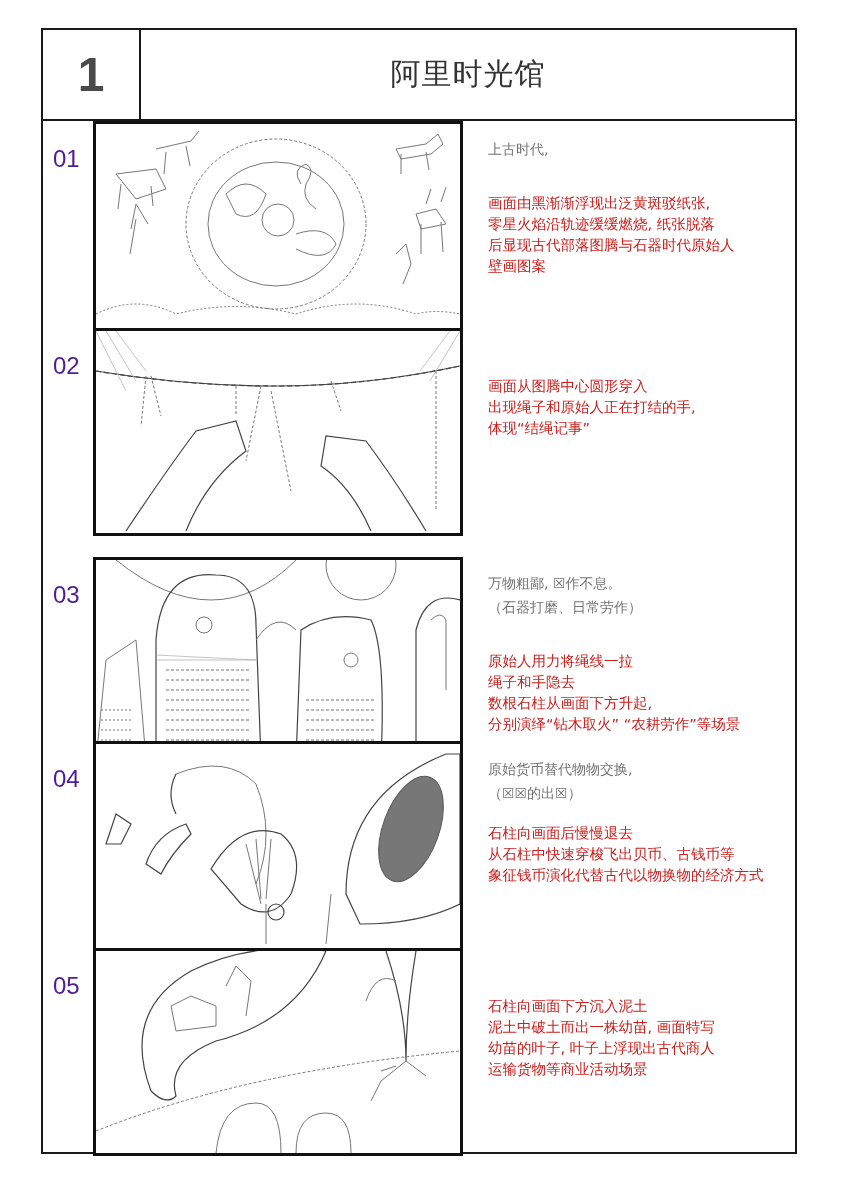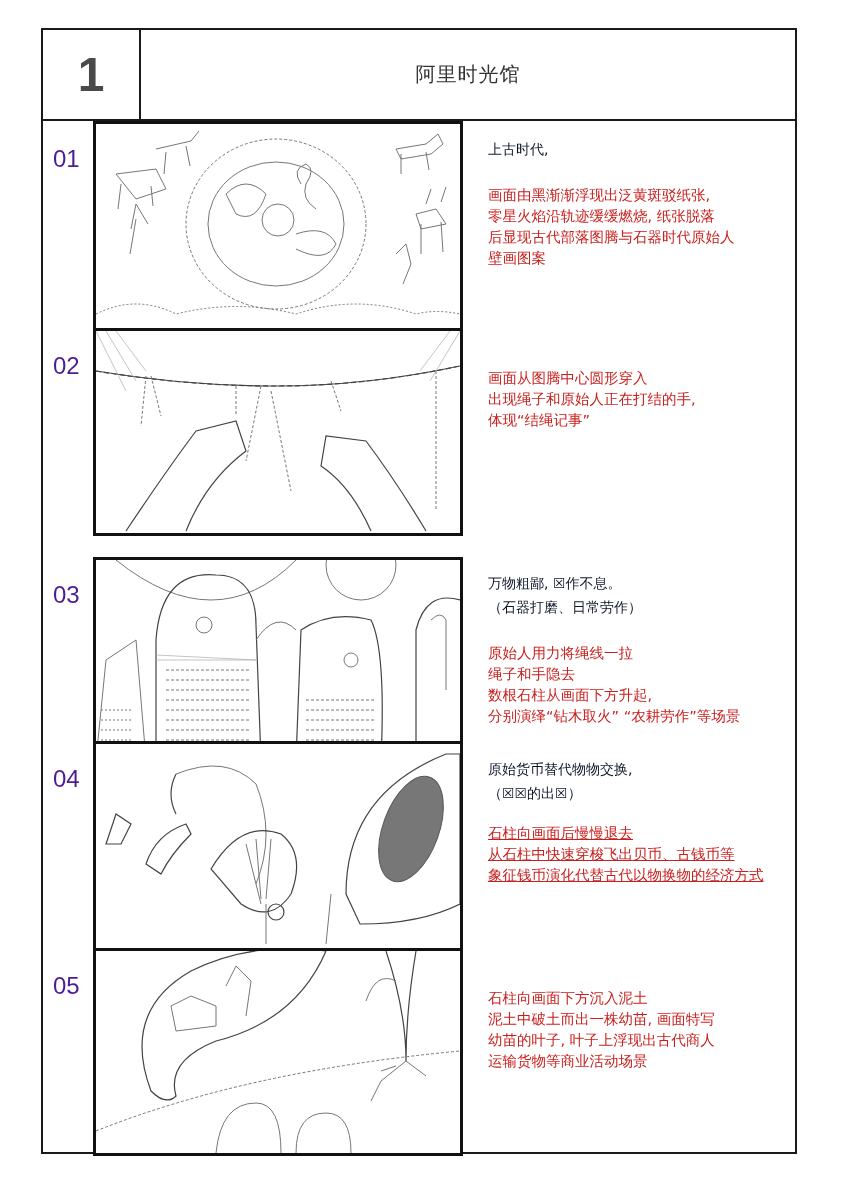--- a/index.html
+++ b/index.html
@@ -8,31 +8,31 @@
     .sheet { position: absolute; left: 41px; top: 28px; width: 756px; height: 1126px;
              border: 2px solid #1a1a1a; box-sizing: border-box; }
     .header { position: absolute; left: 0; top: 0; width: 100%; height: 91px;
               border-bottom: 2px solid #1a1a1a; box-sizing: border-box; }
     .header-num { position: absolute; left: 0; top: 0; width: 98px; height: 89px;
                   border-right: 2px solid #1a1a1a; box-sizing: border-box;
                   display: flex; align-items: center; justify-content: center;
                   font-family: "Liberation Sans", sans-serif; font-size: 48px; color: #4a4a4a; font-weight: bold; }
     .header-title { position: absolute; left: 98px; top: 0; right: 0; height: 89px;
                     display: flex; align-items: center; justify-content: center;
-                    font-size: 20px; color: #333; letter-spacing: 1px; font-weight: 300; }
+                    font-size: 30px; color: #333; letter-spacing: 1px; font-weight: 300; }
     .rows { position: absolute; left: 0; top: 91px; width: 100%; bottom: 0; }
     .row { position: absolute; left: 0; width: 100%; }
     .shot-num { position: absolute; left: 10px; top: 24px; font-family: "Liberation Sans", sans-serif;
                 font-size: 24px; color: #4c1d95; }
     .panel { position: absolute; left: 50px; width: 370px; background: #fff;
              border: 3px solid #111; box-sizing: border-box; overflow: hidden; }
     .panel svg { width: 100%; height: 100%; display: block; }
     .desc { position: absolute; left: 445px; width: 320px; }
-    .scene { font-size: 14px; color: #0f172a; line-height: 24px; white-space: pre-line; }
-    .action { font-size: 14.5px; color: #c8201e; line-height: 21px; white-space: pre-line; margin-top: 24px; }
+    .scene { font-size: 14px; color: #737373; line-height: 24px; white-space: pre-line; }
+    .action { font-size: 14.5px; color: #c8201e; line-height: 21px; white-space: pre-line; margin-top: 32px; }
     .sk { fill: none; stroke: #777; stroke-width: 1; }
     .skd { fill: none; stroke: #444; stroke-width: 1.2; }
     .hatch { stroke: #aaa; stroke-width: 0.7; }
   </style>
 </head>
 <body>
 
 <div class="sheet">
   <div class="header">
     <div class="header-num">1</div>
@@ -134,21 +134,21 @@
           <path d="M150 100 l15 60 M160 95 l5 60 M175 95 l-5 60" class="sk"></path>
           <circle cx="180" cy="168" r="8" class="skd"></circle>
           <path d="M250 150 q0 -100 100 -140 l14 0 l0 150 q-40 20 -100 20 z" class="skd"></path>
           <ellipse cx="315" cy="85" rx="28" ry="55" transform="rotate(20 315 85)" fill="#777" stroke="#555"></ellipse>
           <path d="M170 200 l0 -40 M230 200 l5 -50" class="sk"></path>
         </svg>
       </div>
       <div class="desc" style="top:16px;">
         <div class="scene">原始货币替代物物交换,
 （☒☒的出☒）</div>
-        <div class="action" style="margin-top:18px;text-decoration:underline;">石柱向画面后慢慢退去
+        <div class="action" style="margin-top:18px;">石柱向画面后慢慢退去
 从石柱中快速穿梭飞出贝币、古钱币等
 象征钱币演化代替古代以物换物的经济方式</div>
       </div>
     </div>
 
     <div class="row" style="top:827px; height:208px;">
       <div class="shot-num">05</div>
       <div class="panel" style="top:0; height:208px;">
         <svg viewBox="0 0 364 202">
           <path d="M230 0 q-30 70 -110 90 q-50 20 -40 55 q-10 10 -25 -5 q-30 -80 40 -120 q60 -30 135 -20" class="skd"></path>

